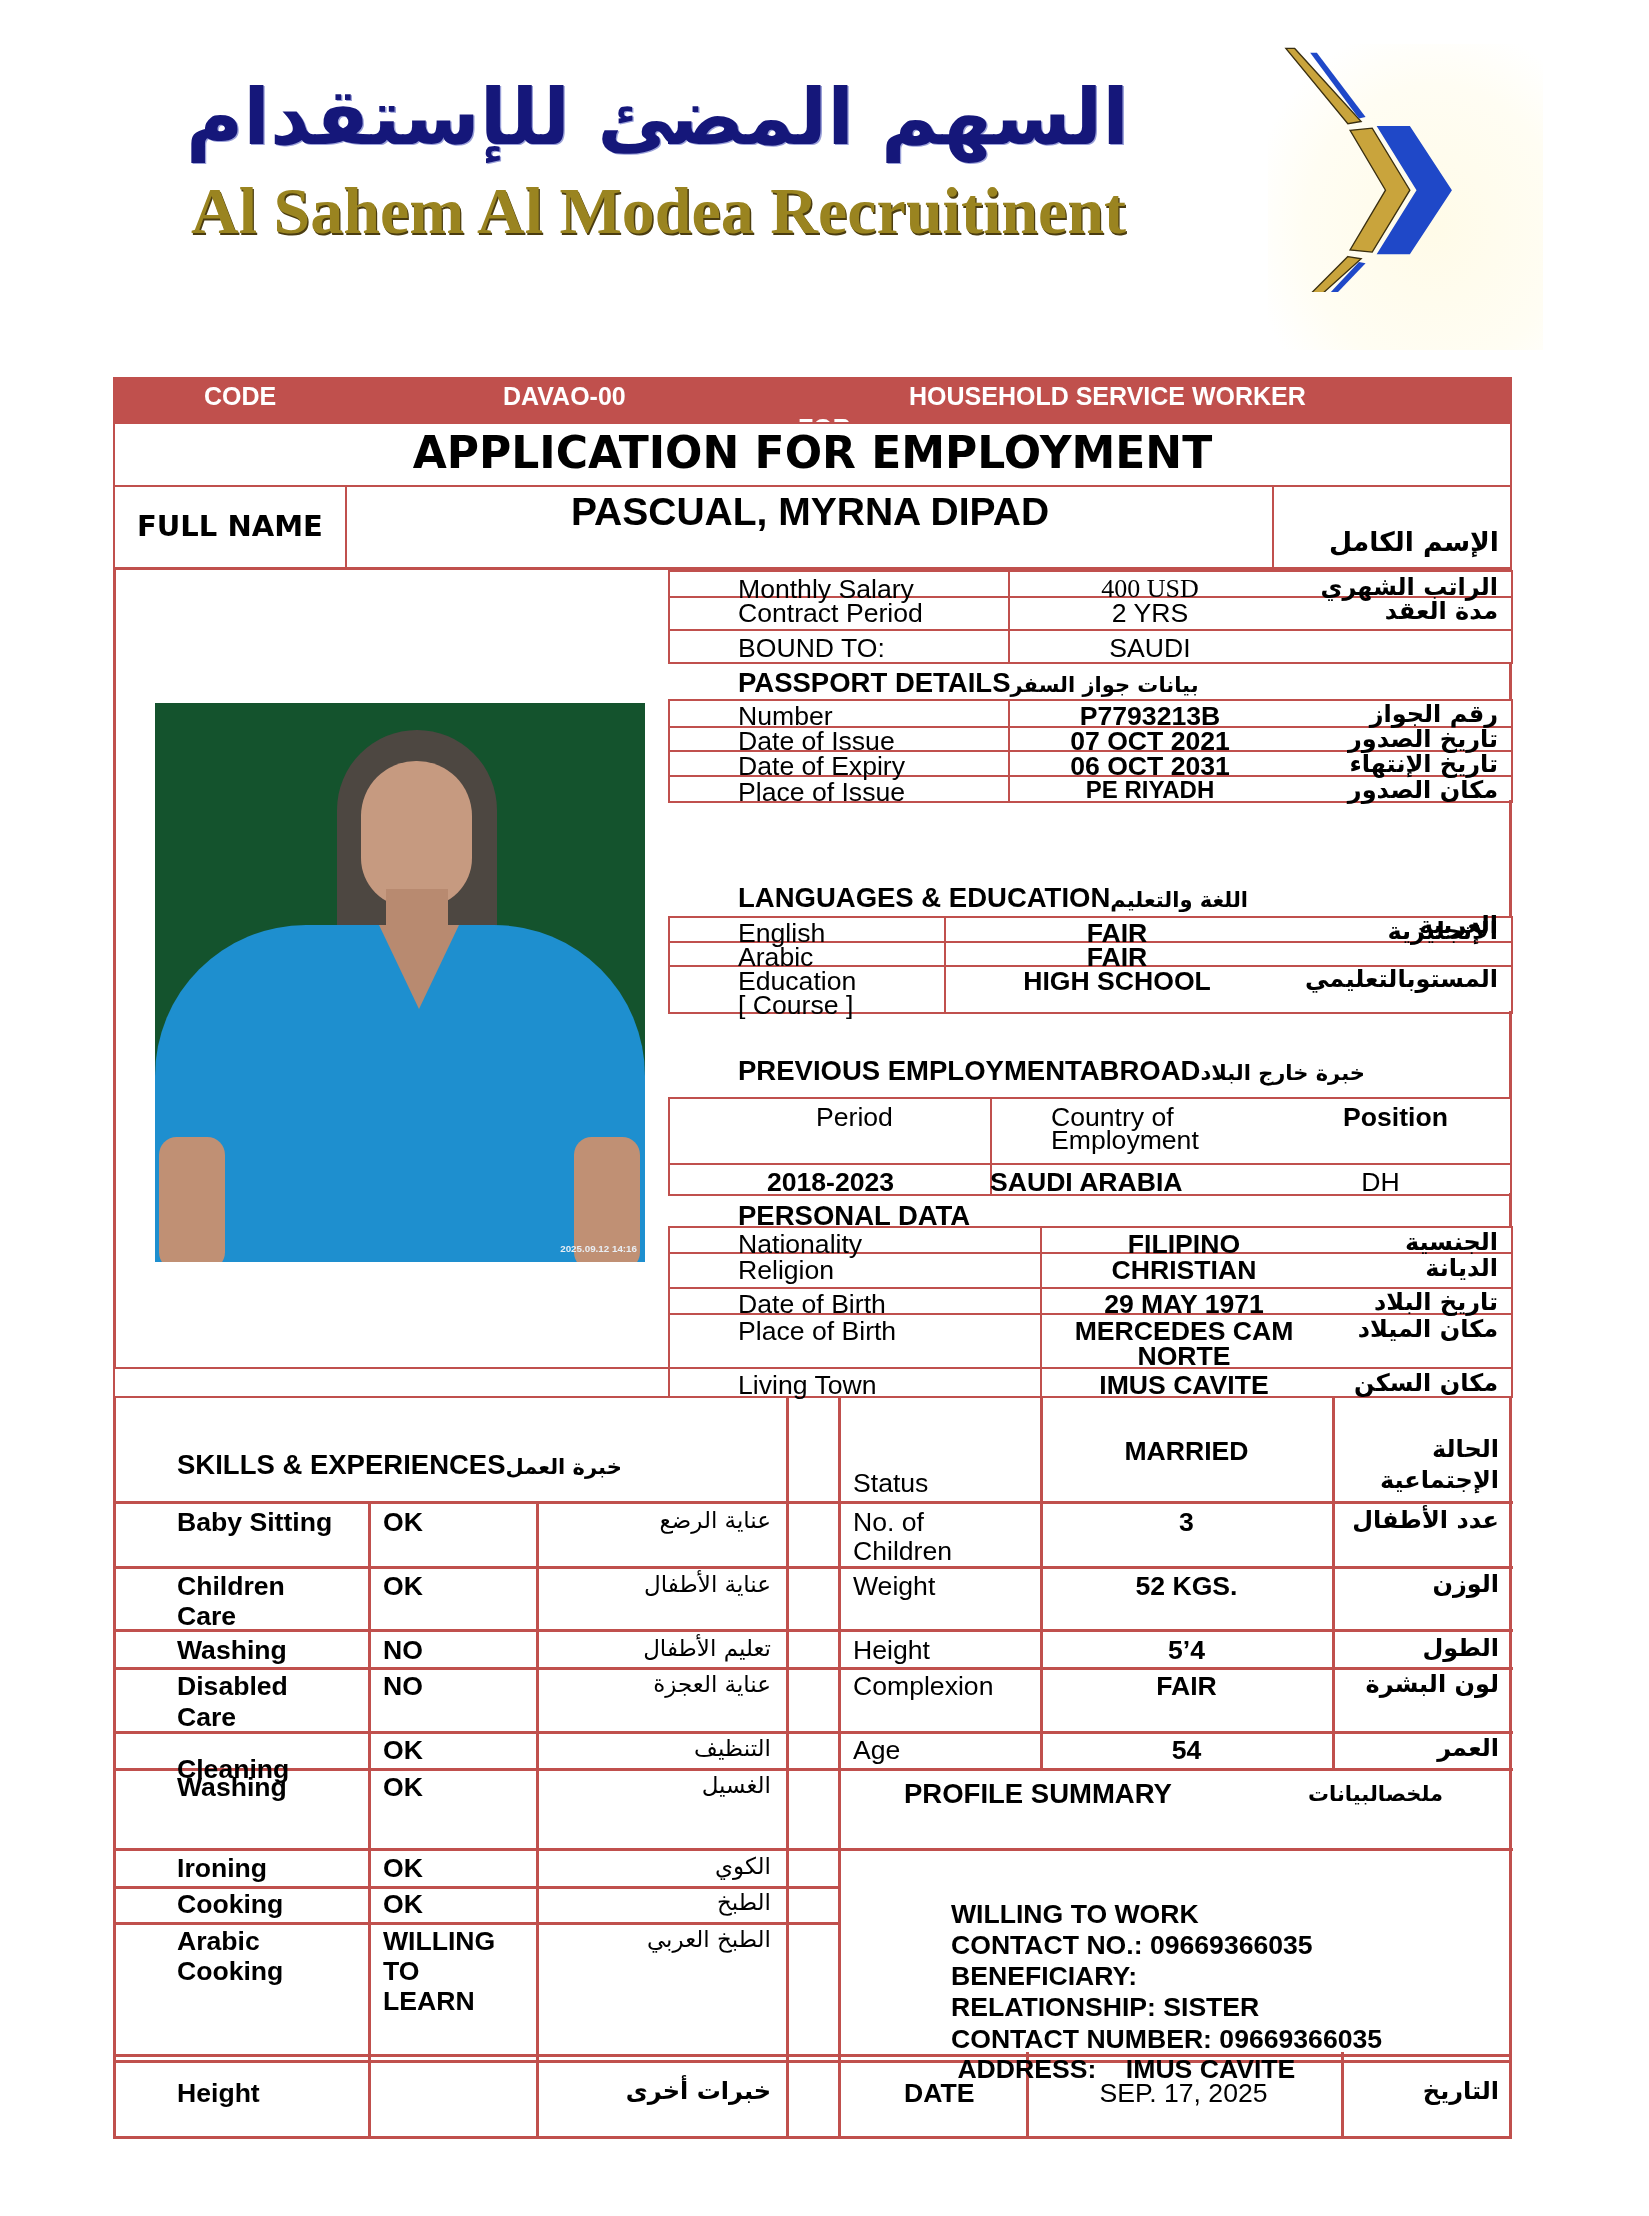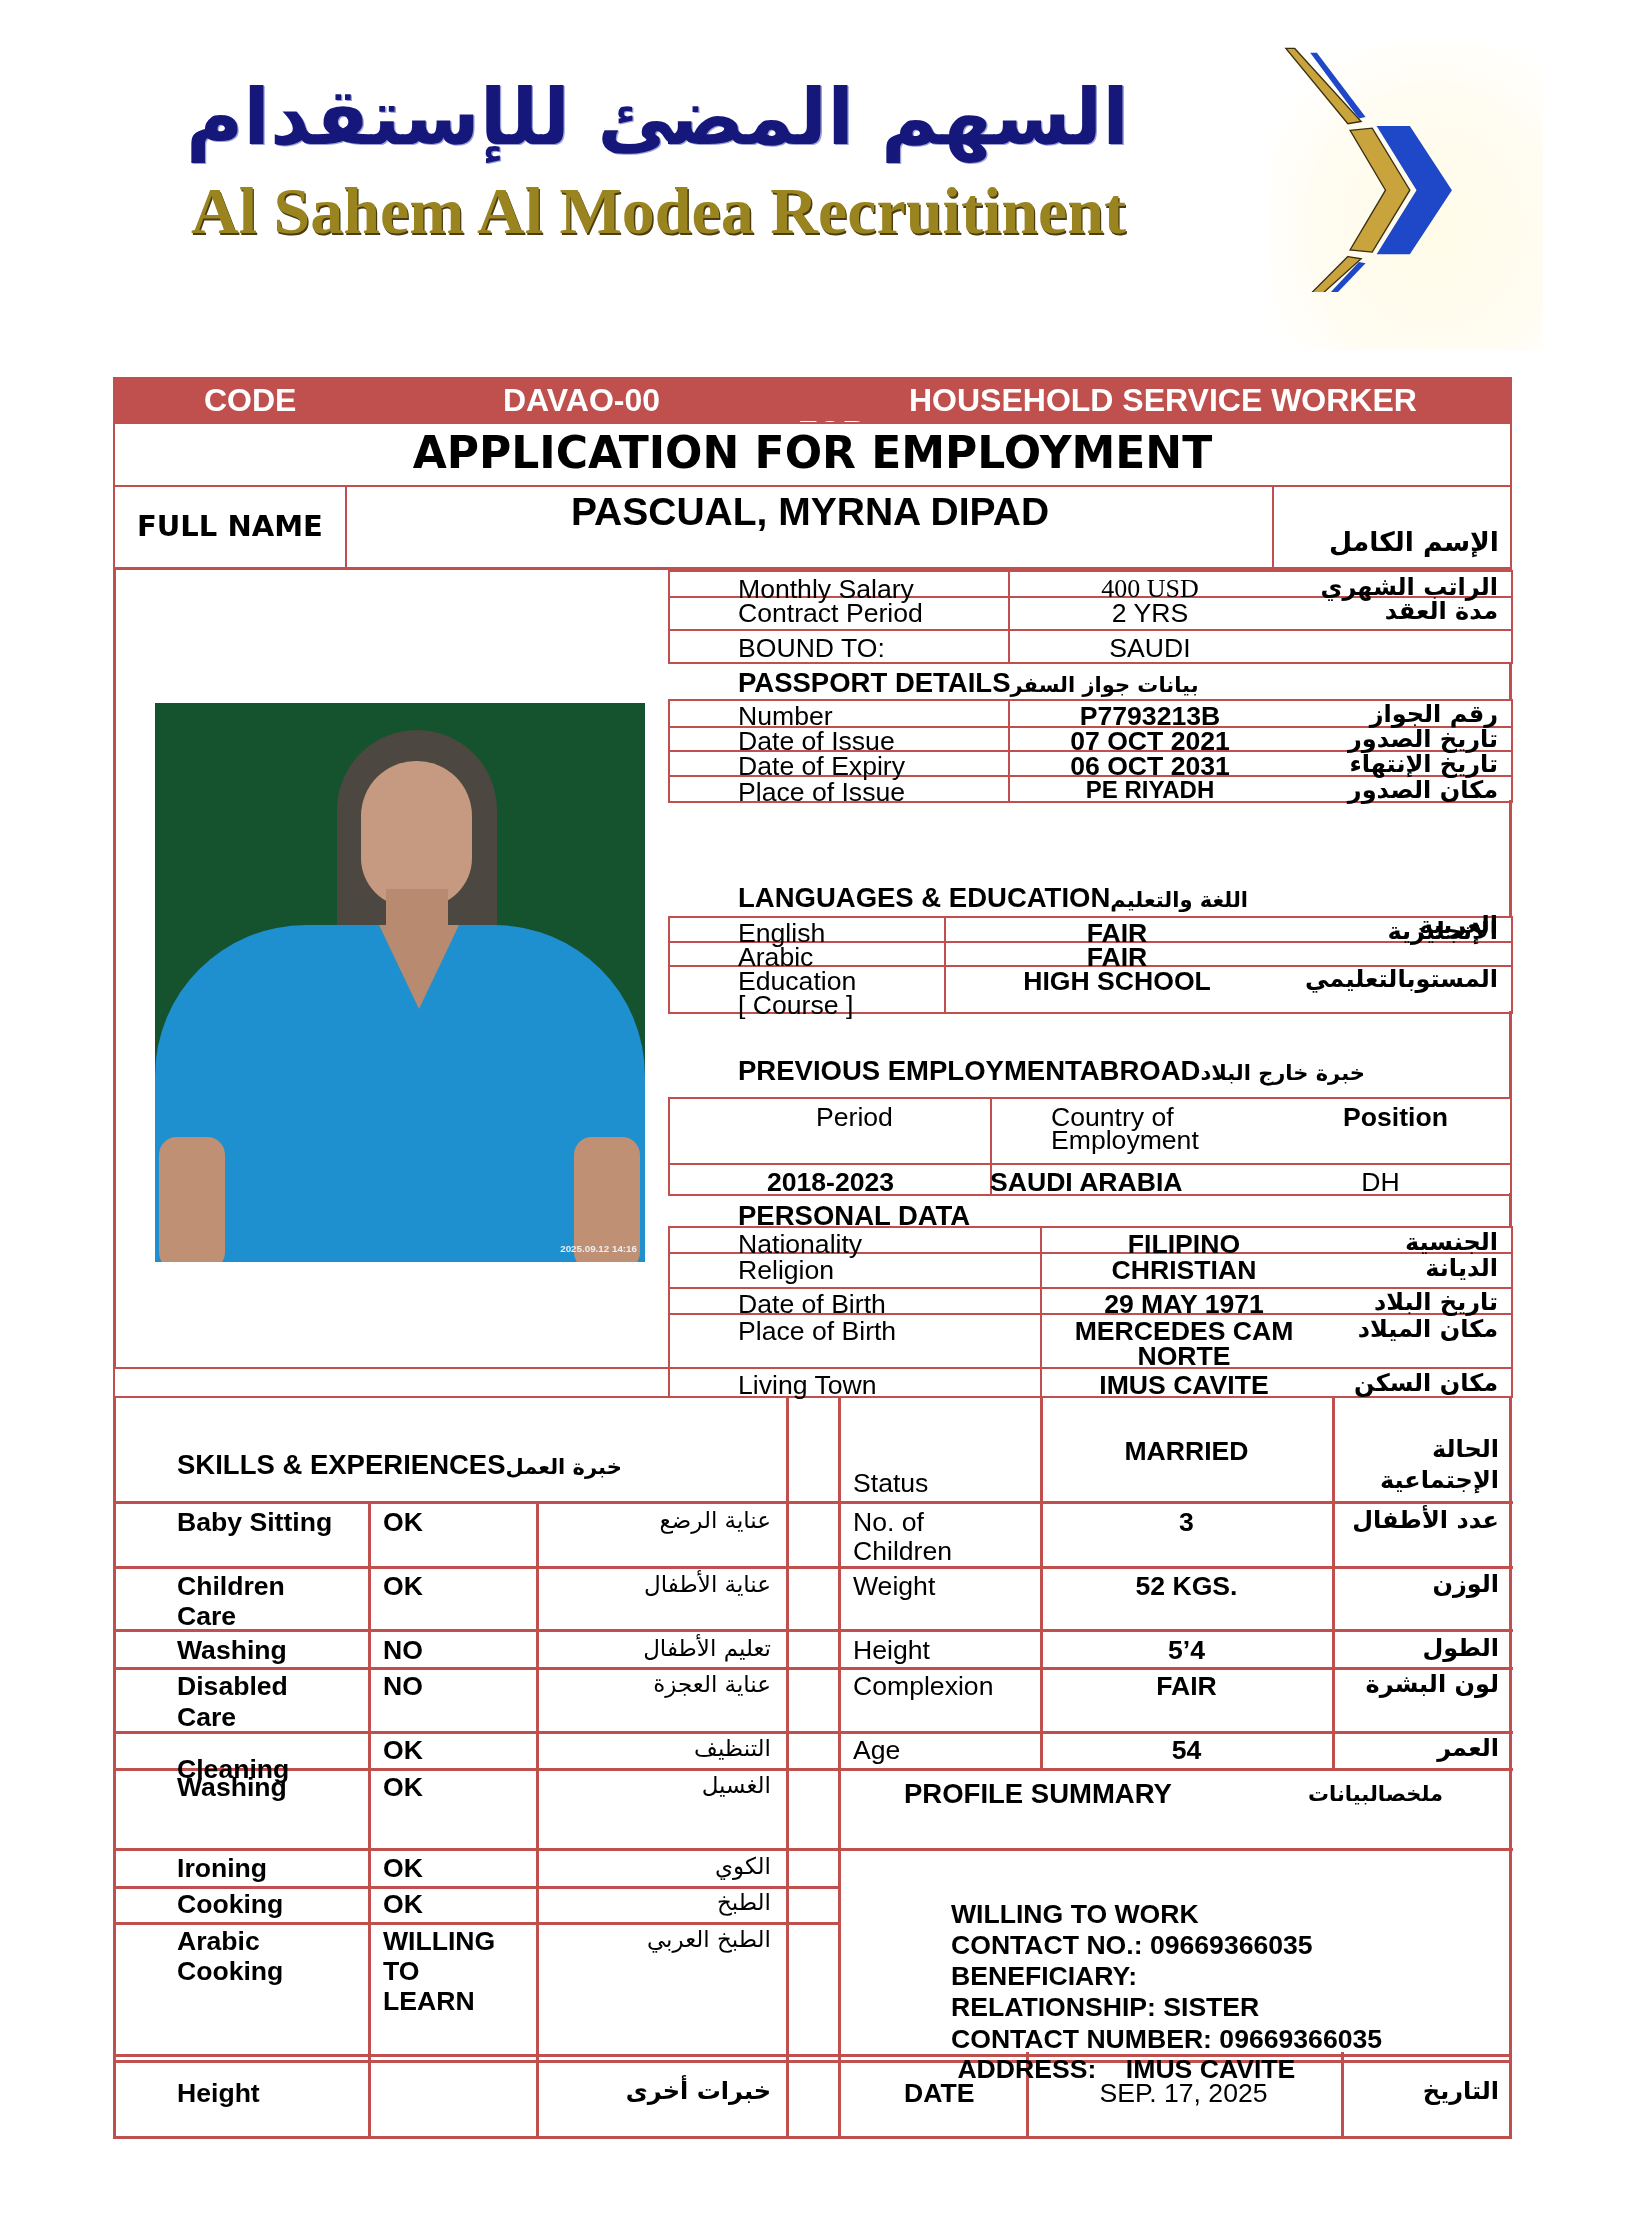--- a/index.html
+++ b/index.html
@@ -23,21 +23,21 @@
              font-family: "DejaVu Sans", sans-serif; direction: rtl; letter-spacing: 0.9px;
              text-shadow: 1.3px 1.3px 0 #9aa0d8; }
   #logo-en { left: 191px; top: 173px; font-size: 66px; color: #9a8420; font-weight: bold;
              font-family: "Liberation Serif", "DejaVu Serif", serif;
              text-shadow: 1.3px 1.8px 0 #4a3c10; }
   #logo-glow { left: 1268px; top: 44px; width: 275px; height: 306px;
                background: radial-gradient(ellipse at 60% 60%, #fffbe8 0%, #fffdf3 55%, #ffffff 80%); }
 
   
   #header-bar { left: 113px; top: 377px; width: 1399px; height: 48px; background: #c0504d; }
-  .hdr { position: absolute; top: 382px; color: #fff; font-weight: bold; font-size: 32px; }
+  .hdr { position: absolute; top: 382px; color: #fff; font-weight: bold; font-size: 25px; }
 
   
   #photo { left: 155px; top: 703px; width: 490px; height: 559px; overflow: hidden; background: #14532d; }
   #photo .hair { position: absolute; left: 182px; top: 26.6px; width: 160px; height: 284px;
                  background: #4d4741; border-radius: 80px 80px 26.6px 26.6px; }
   #photo .face { position: absolute; left: 206px; top: 58px; width: 111px; height: 146px;
                  background: #c69a80; border-radius: 55px 55px 49px 49px; }
   #photo .neck { position: absolute; left: 231px; top: 186px; width: 62px; height: 53px; background: #b88a70; }
   #photo .shirt { position: absolute; left: 0px; top: 222px; width: 490px; height: 337px;
                   background: #1e8fcf; border-radius: 151px 151px 0 0; }

